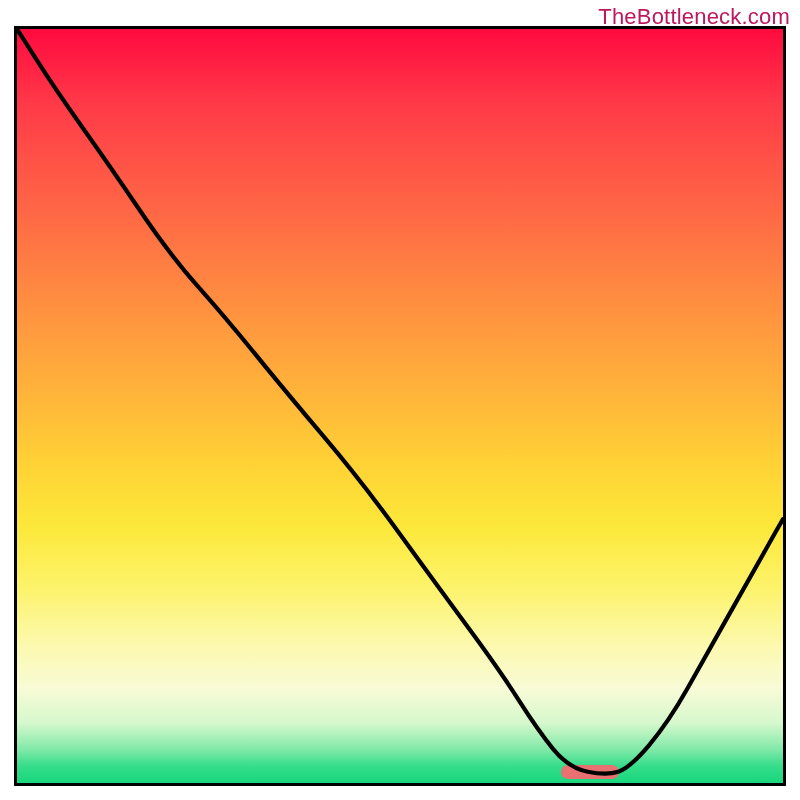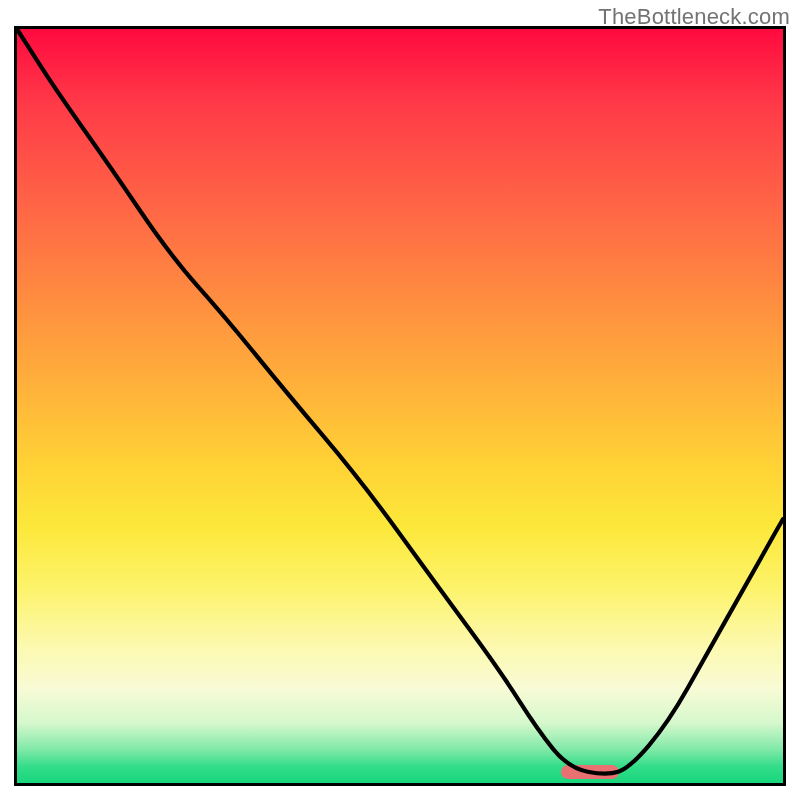--- a/index.html
+++ b/index.html
@@ -13,21 +13,21 @@
   }
   .wrap {
     position: relative;
     width: 800px;
     height: 800px;
   }
   .watermark {
     position: absolute;
     top: 4px;
     right: 10px;
-    color: #737373;
+    color: #be185d;
     font-size: 22px;
     font-weight: 500;
     letter-spacing: 0.2px;
   }
   .plot {
     position: absolute;
     top: 26px;
     left: 14px;
     width: 772px;
     height: 760px;

